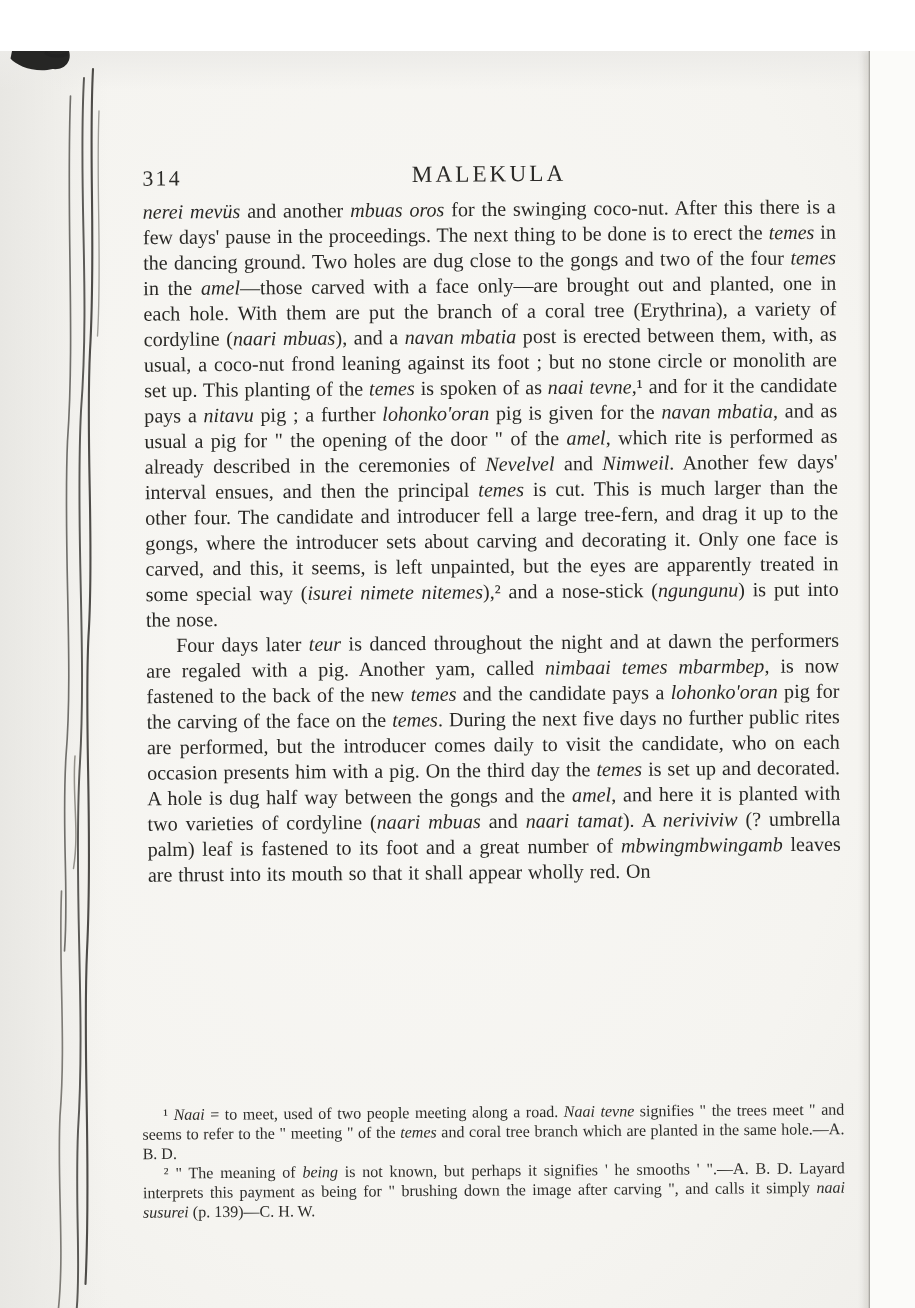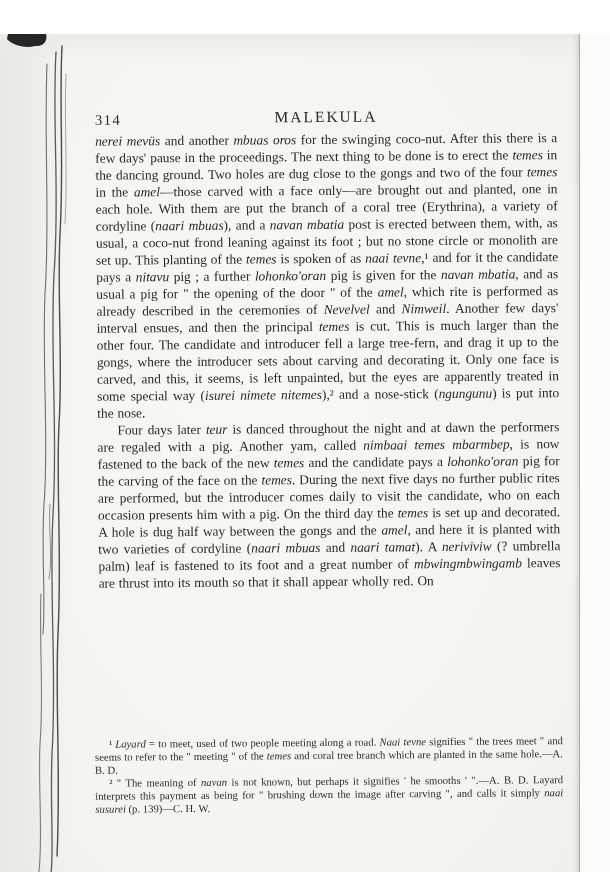--- a/index.html
+++ b/index.html
@@ -119,18 +119,18 @@
       <span class="pagenum">314</span>
       <span class="title">MALEKULA</span>
     </div>
 
     <div class="bodytext">
         <p class="para"><span class="it">nerei mevüs</span><span> and another </span><span class="it">mbuas oros</span><span> for the swinging coco-nut. After this there is a few days' pause in the proceedings. The next thing to be done is to erect the </span><span class="it">temes</span><span> in the dancing ground. Two holes are dug close to the gongs and two of the four </span><span class="it">temes</span><span> in the </span><span class="it">amel</span><span>—those carved with a face only—are brought out and planted, one in each hole. With them are put the branch of a coral tree (Erythrina), a variety of cordyline (</span><span class="it">naari mbuas</span><span>), and a </span><span class="it">navan mbatia</span><span> post is erected between them, with, as usual, a coco-nut frond leaning against its foot ; but no stone circle or monolith are set up. This planting of the </span><span class="it">temes</span><span> is spoken of as </span><span class="it">naai tevne</span><span>,¹ and for it the candidate pays a </span><span class="it">nitavu</span><span> pig ; a further </span><span class="it">lohonko'oran</span><span> pig is given for the </span><span class="it">navan mbatia</span><span>, and as usual a pig for " the opening of the door " of the </span><span class="it">amel</span><span>, which rite is performed as already described in the ceremonies of </span><span class="it">Nevelvel</span><span> and </span><span class="it">Nimweil</span><span>. Another few days' interval ensues, and then the principal </span><span class="it">temes</span><span> is cut. This is much larger than the other four. The candidate and introducer fell a large tree-fern, and drag it up to the gongs, where the introducer sets about carving and decorating it. Only one face is carved, and this, it seems, is left unpainted, but the eyes are apparently treated in some special way (</span><span class="it">isurei nimete nitemes</span><span>),² and a nose-stick (</span><span class="it">ngungunu</span><span>) is put into the nose.</span></p>
         <p class="para ind"><span>Four days later </span><span class="it">teur</span><span> is danced throughout the night and at dawn the performers are regaled with a pig. Another yam, called </span><span class="it">nimbaai temes mbarmbep</span><span>, is now fastened to the back of the new </span><span class="it">temes</span><span> and the candidate pays a </span><span class="it">lohonko'oran</span><span> pig for the carving of the face on the </span><span class="it">temes</span><span>. During the next five days no further public rites are performed, but the introducer comes daily to visit the candidate, who on each occasion presents him with a pig. On the third day the </span><span class="it">temes</span><span> is set up and decorated. A hole is dug half way between the gongs and the </span><span class="it">amel</span><span>, and here it is planted with two varieties of cordyline (</span><span class="it">naari mbuas</span><span> and </span><span class="it">naari tamat</span><span>). A </span><span class="it">neriviviw</span><span> (? umbrella palm) leaf is fastened to its foot and a great number of </span><span class="it">mbwingmbwingamb</span><span> leaves are thrust into its mouth so that it shall appear wholly red. On</span></p>
       </div>
 
     <div class="footnotes">
-        <p class="fn"><span>¹ </span><span class="it">Layard</span><span> = to meet, used of two people meeting along a road. </span><span class="it">Naai tevne</span><span> signifies " the trees meet " and seems to refer to the " meeting " of the </span><span class="it">temes</span><span> and coral tree branch which are planted in the same hole.—A. B. D.</span></p>
-        <p class="fn"><span>² " The meaning of </span><span class="it">navan</span><span> is not known, but perhaps it signifies ' he smooths ' ".—A. B. D. Layard interprets this payment as being for " brushing down the image after carving ", and calls it simply </span><span class="it">naai susurei</span><span> (p. 139)—C. H. W.</span></p>
+        <p class="fn"><span>¹ </span><span class="it">Naai</span><span> = to meet, used of two people meeting along a road. </span><span class="it">Naai tevne</span><span> signifies " the trees meet " and seems to refer to the " meeting " of the </span><span class="it">temes</span><span> and coral tree branch which are planted in the same hole.—A. B. D.</span></p>
+        <p class="fn"><span>² " The meaning of </span><span class="it">being</span><span> is not known, but perhaps it signifies ' he smooths ' ".—A. B. D. Layard interprets this payment as being for " brushing down the image after carving ", and calls it simply </span><span class="it">naai susurei</span><span> (p. 139)—C. H. W.</span></p>
       </div>
   </div>
 
 </div>
 
 </body></html>

